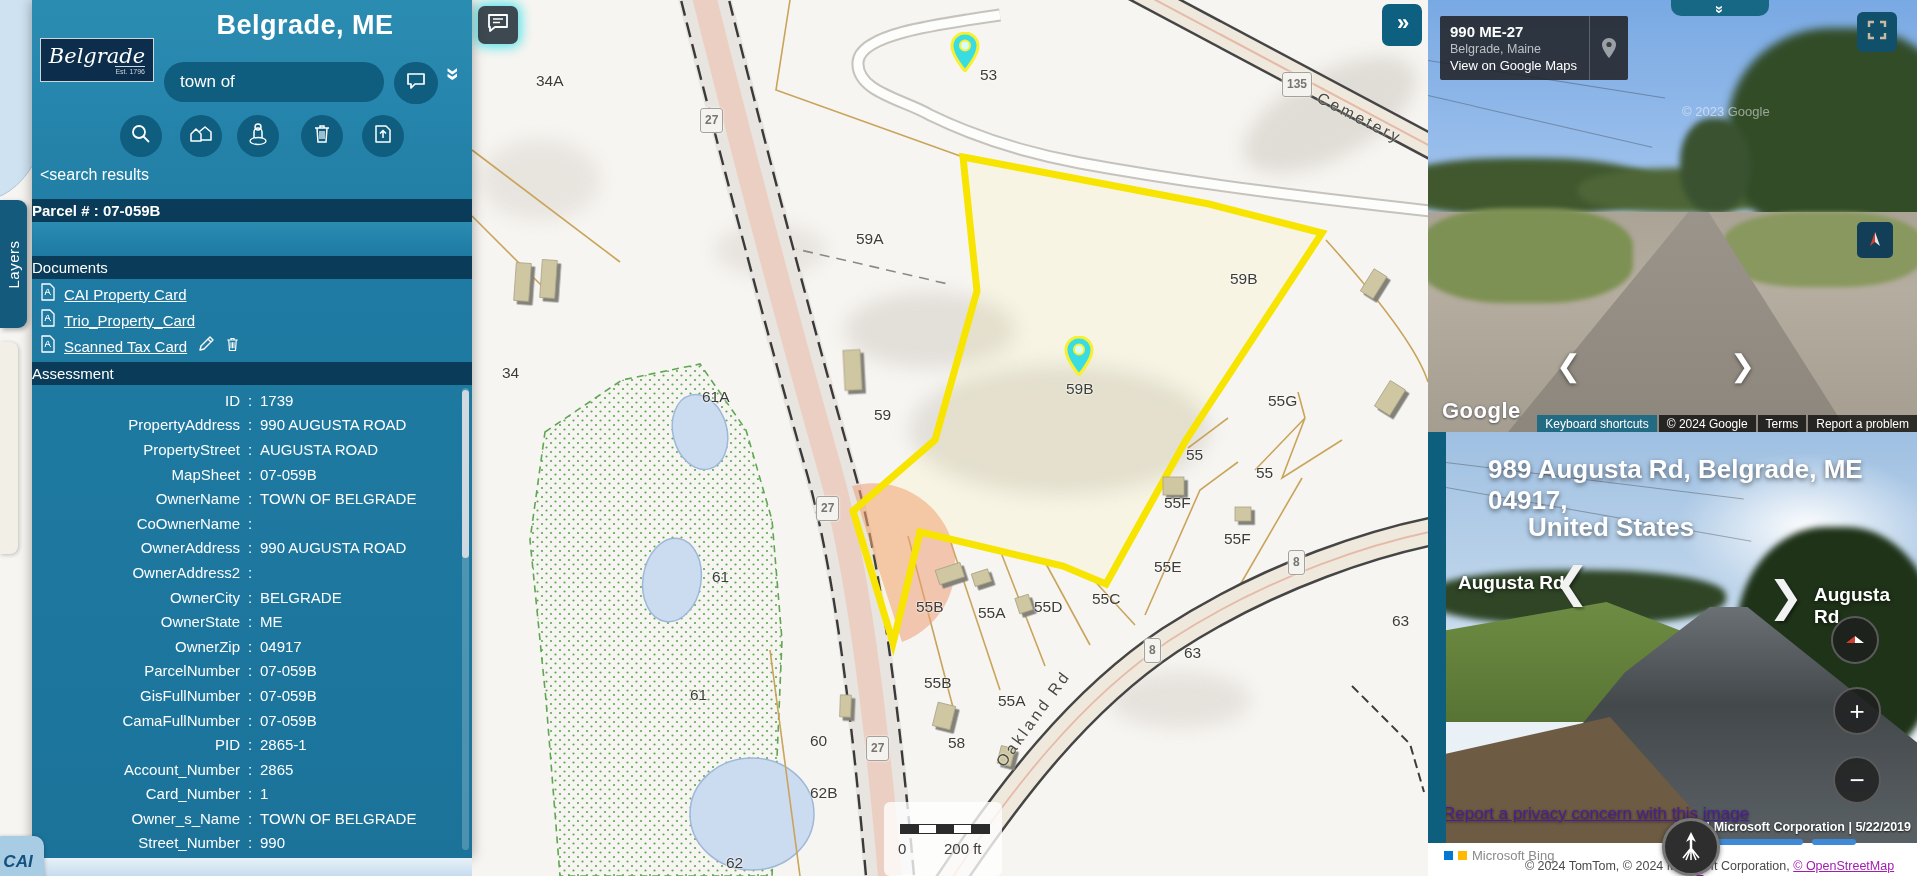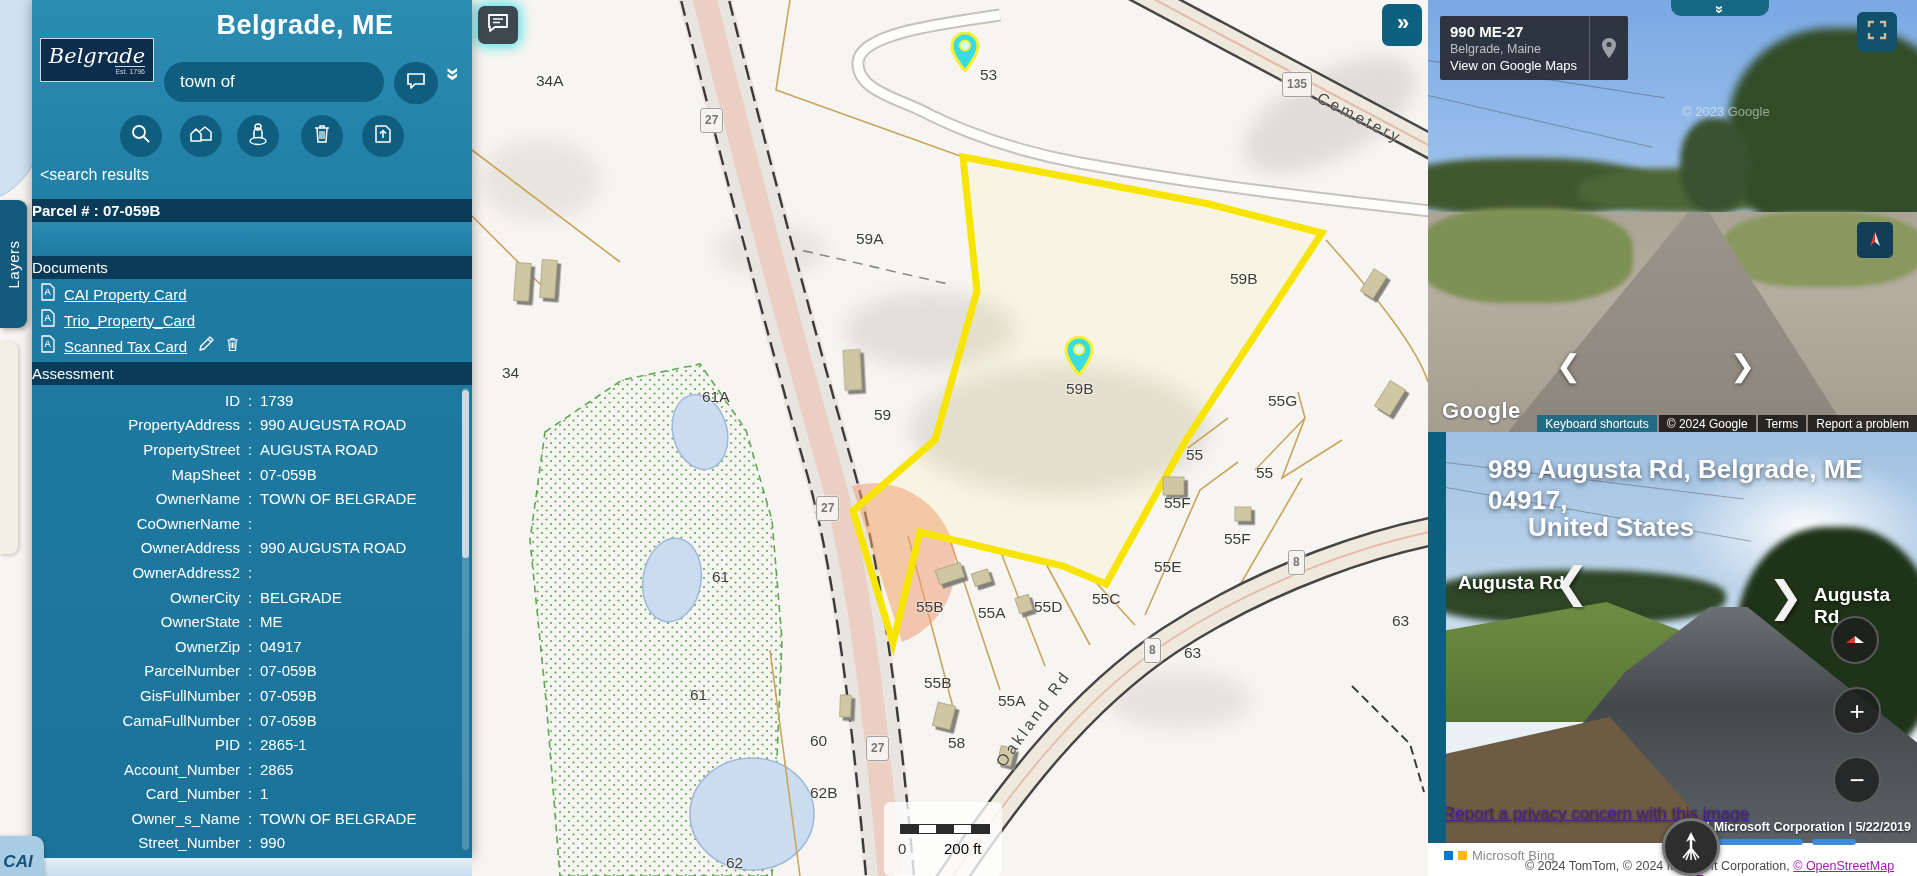--- a/index.html
+++ b/index.html
@@ -18,21 +18,21 @@
   #road-oakland{left:1000px;top:756px;transform:rotate(-54deg);}
   .map-pin{position:absolute;width:30px;height:40px;}
   #pin-53{left:950px;top:32px;}
   #pin-59b{left:1064px;top:336px;}
   #scalebox{position:absolute;left:884px;top:802px;width:118px;height:74px;background:rgba(255,255,255,.78);
     border-radius:6px;}
   #scalebar{position:absolute;left:16px;top:22px;width:88px;height:8px;border:1.5px solid #2b2b2b;display:flex;}
   #scalebar div{flex:1;}
   .sb-b{background:#2b2b2b;}.sb-w{background:#fff;}
   #scale-zero{position:absolute;left:14px;top:38px;font-size:15px;color:#3b3b3b;}
-  #scale-dist{position:absolute;left:60px;top:38px;font-size:15px;color:#000000;}
+  #scale-dist{position:absolute;left:60px;top:38px;font-size:15px;color:#404040;}
   .map-btn{position:absolute;width:40px;height:38px;border-radius:7px;display:flex;align-items:center;
     justify-content:center;cursor:pointer;}
   #comment-btn{left:478px;top:6px;background:#3d4850;box-shadow:0 0 12px 3px rgba(64,224,232,.9);}
   #expand-btn{left:1382px;top:4px;background:#0e6080;color:#fff;font-size:22px;font-weight:bold;
     letter-spacing:-2px;padding-bottom:4px;}
   
   #sidebar{position:absolute;left:32px;top:0;width:440px;height:858px;
     background:linear-gradient(180deg,#2b8cb2 0%,#1f7ba3 30%,#1b739a 100%);
     box-shadow:0 0 12px rgba(0,0,0,.35);overflow:hidden;}
   #sb-footer-strip{position:absolute;left:0;top:858px;width:472px;height:18px;

